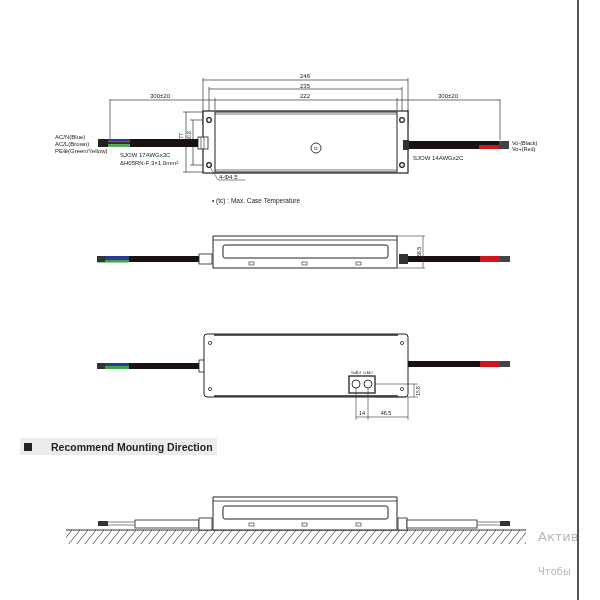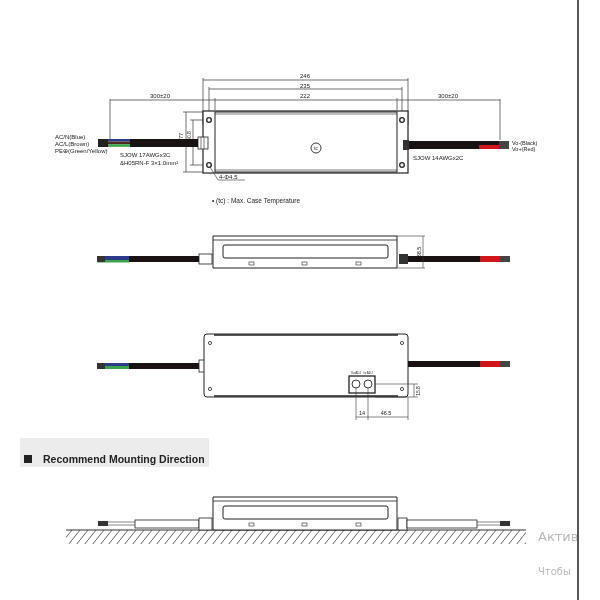--- a/index.html
+++ b/index.html
@@ -14,23 +14,23 @@
     .right-border {
       position: absolute; left: 577px; top: 0; width: 2px; height: 600px;
       background: #555;
     }
     .right-strip {
       position: absolute; left: 579px; top: 0; width: 21px; height: 600px;
       background: #ffffff;
     }
     .section-title {
       position: absolute; left: 20px; top: 438px;
-      height: 17px; padding: 12px 4px 0 4px;
+      height: 17px; padding: 0 4px 0 4px;
       background: #ececec;
-      display: flex; align-items: center; gap: 11px;
+      display: flex; align-items: center; gap: 19px;
       font-size: 10.5px; font-weight: bold; color: #222;
     }
     .section-title .sq {
       width: 8px; height: 8px; background: #222; display: inline-block;
     }
     .watermark {
       position: absolute; left: 538px; color: #b8b8b8;
       font-family: "DejaVu Sans", sans-serif;
       white-space: nowrap; overflow: hidden;
     }

